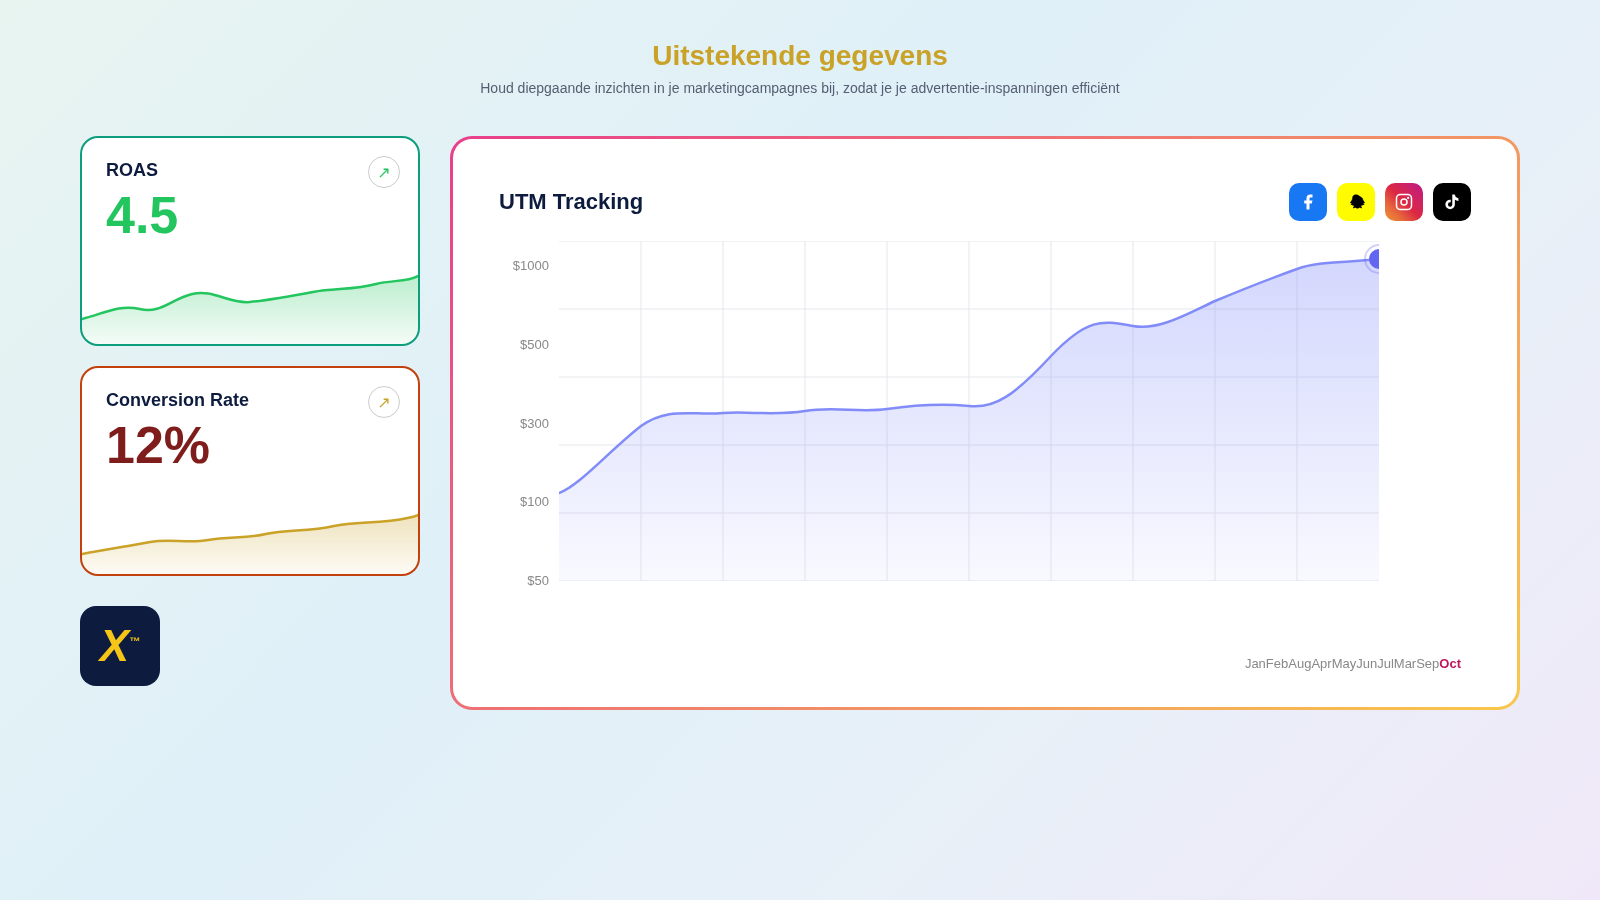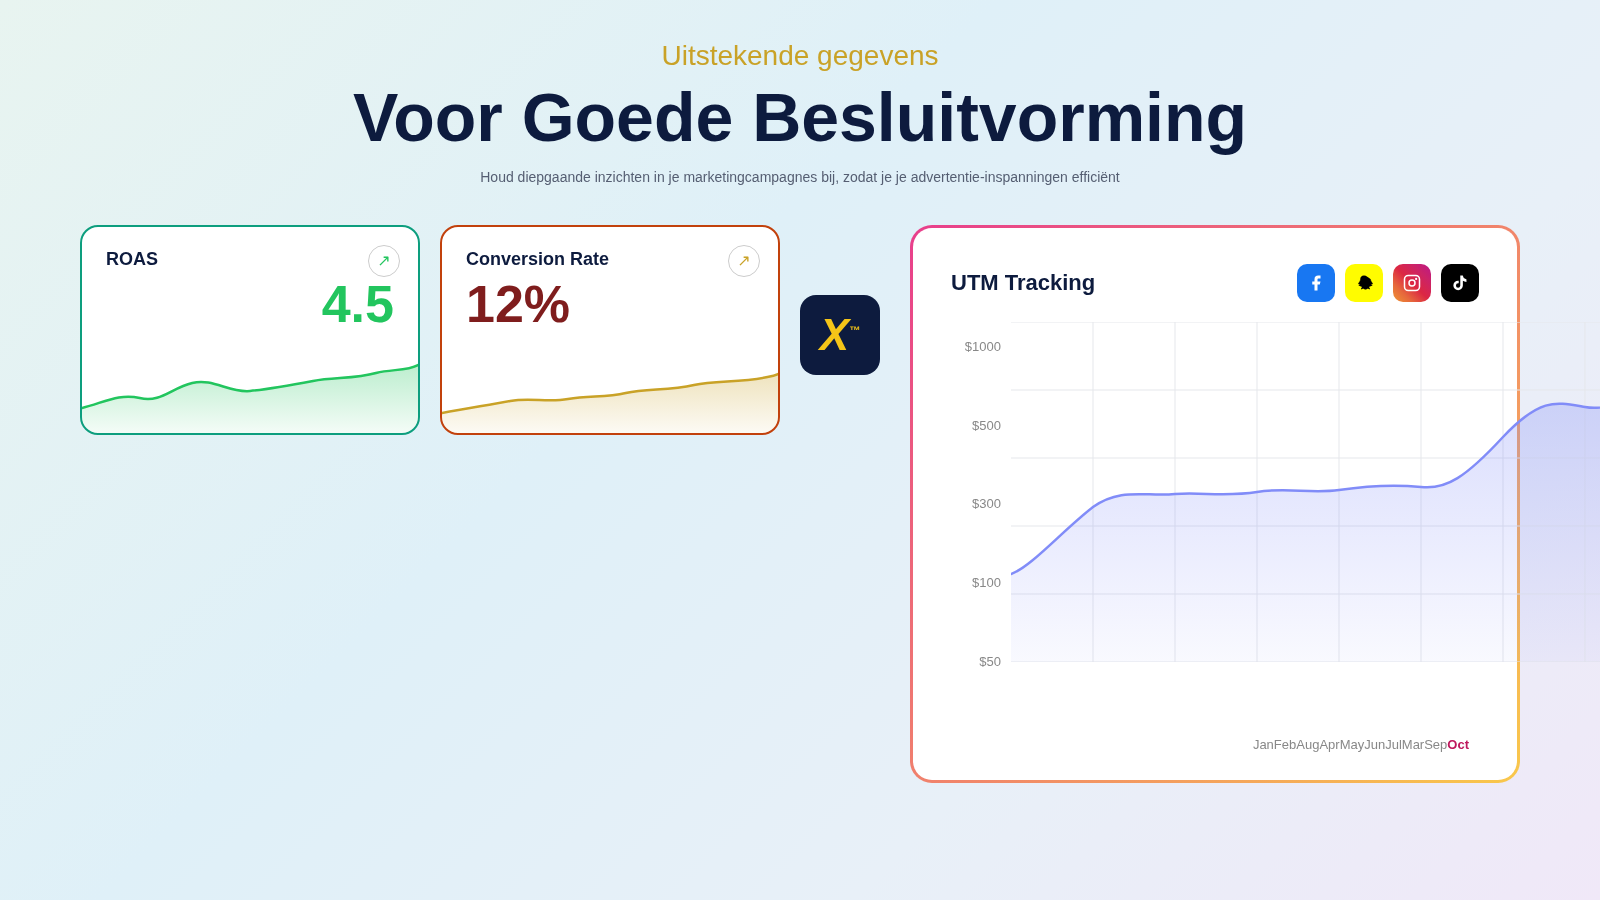--- a/index.html
+++ b/index.html
@@ -18,21 +18,21 @@
     
     .header {
       text-align: center;
       padding: 40px 20px 20px;
       width: 100%;
     }
 
     .header-subtitle {
       color: #c9a227;
       font-size: 28px;
-      font-weight: 400;
+      font-weight: 700;
       margin-bottom: 8px;
     }
 
     .header-title {
       color: #0d1b3e;
       font-size: 68px;
       font-weight: 900;
       line-height: 1.1;
       margin-bottom: 14px;
     }
@@ -52,21 +52,21 @@
       align-items: flex-start;
       gap: 30px;
       padding: 20px 80px 0;
       width: 100%;
       flex: 1;
     }
 
     
     .left-col {
       display: flex;
-      flex-direction: row;
+      flex-direction: column;
       gap: 20px;
       min-width: 340px;
     }
 
     
     .metric-card {
       background: #fff;
       border-radius: 18px;
       padding: 22px 24px 16px;
       width: 340px;
@@ -89,21 +89,21 @@
       color: #0d1b3e;
       margin-bottom: 4px;
     }
 
     .metric-card-value {
       font-size: 52px;
       font-weight: 900;
       margin-bottom: 6px;
     }
 
-    .roas .metric-card-value { color: #22c55e; text-align: right; }
+    .roas .metric-card-value { color: #22c55e; }
     .conversion .metric-card-value { color: #7f1d1d; }
 
     .metric-card-arrow {
       position: absolute;
       top: 18px;
       right: 18px;
       width: 32px;
       height: 32px;
       border-radius: 50%;
       border: 1.5px solid #ccc;
@@ -155,21 +155,21 @@
       vertical-align: super;
     }
 
     .chart-outer {
       position: relative;
       flex: 1;
       border-radius: 22px;
       background: linear-gradient(white, white) padding-box,
                   linear-gradient(135deg, #e83e8c, #f9c84b) border-box;
       border: 3px solid transparent;
-      padding: 8px;
+      padding: 16px;
     }
 
     .chart-inner {
       background: white;
       border-radius: 20px;
       padding: 28px 30px 50px;
       min-height: 520px;
     }
 
     .chart-header {
@@ -260,21 +260,20 @@
       top: 0;
       right: 10px;
       height: 340px;
     }
   </style>
 </head>
 <body>
 
 <div class="header">
   <div class="header-subtitle">Uitstekende gegevens</div>
-  <div class="header-title">Voor Goede Besluitvorming</div>
   <div class="header-desc">Houd diepgaande inzichten in je marketingcampagnes bij, zodat je je advertentie-inspanningen efficiënt</div>
 </div>
 
 <div class="main-content">
 
   <div class="left-col">
 
     <div class="metric-card roas">
       <div class="metric-card-title">ROAS</div>
       <div class="metric-card-value">4.5</div>

